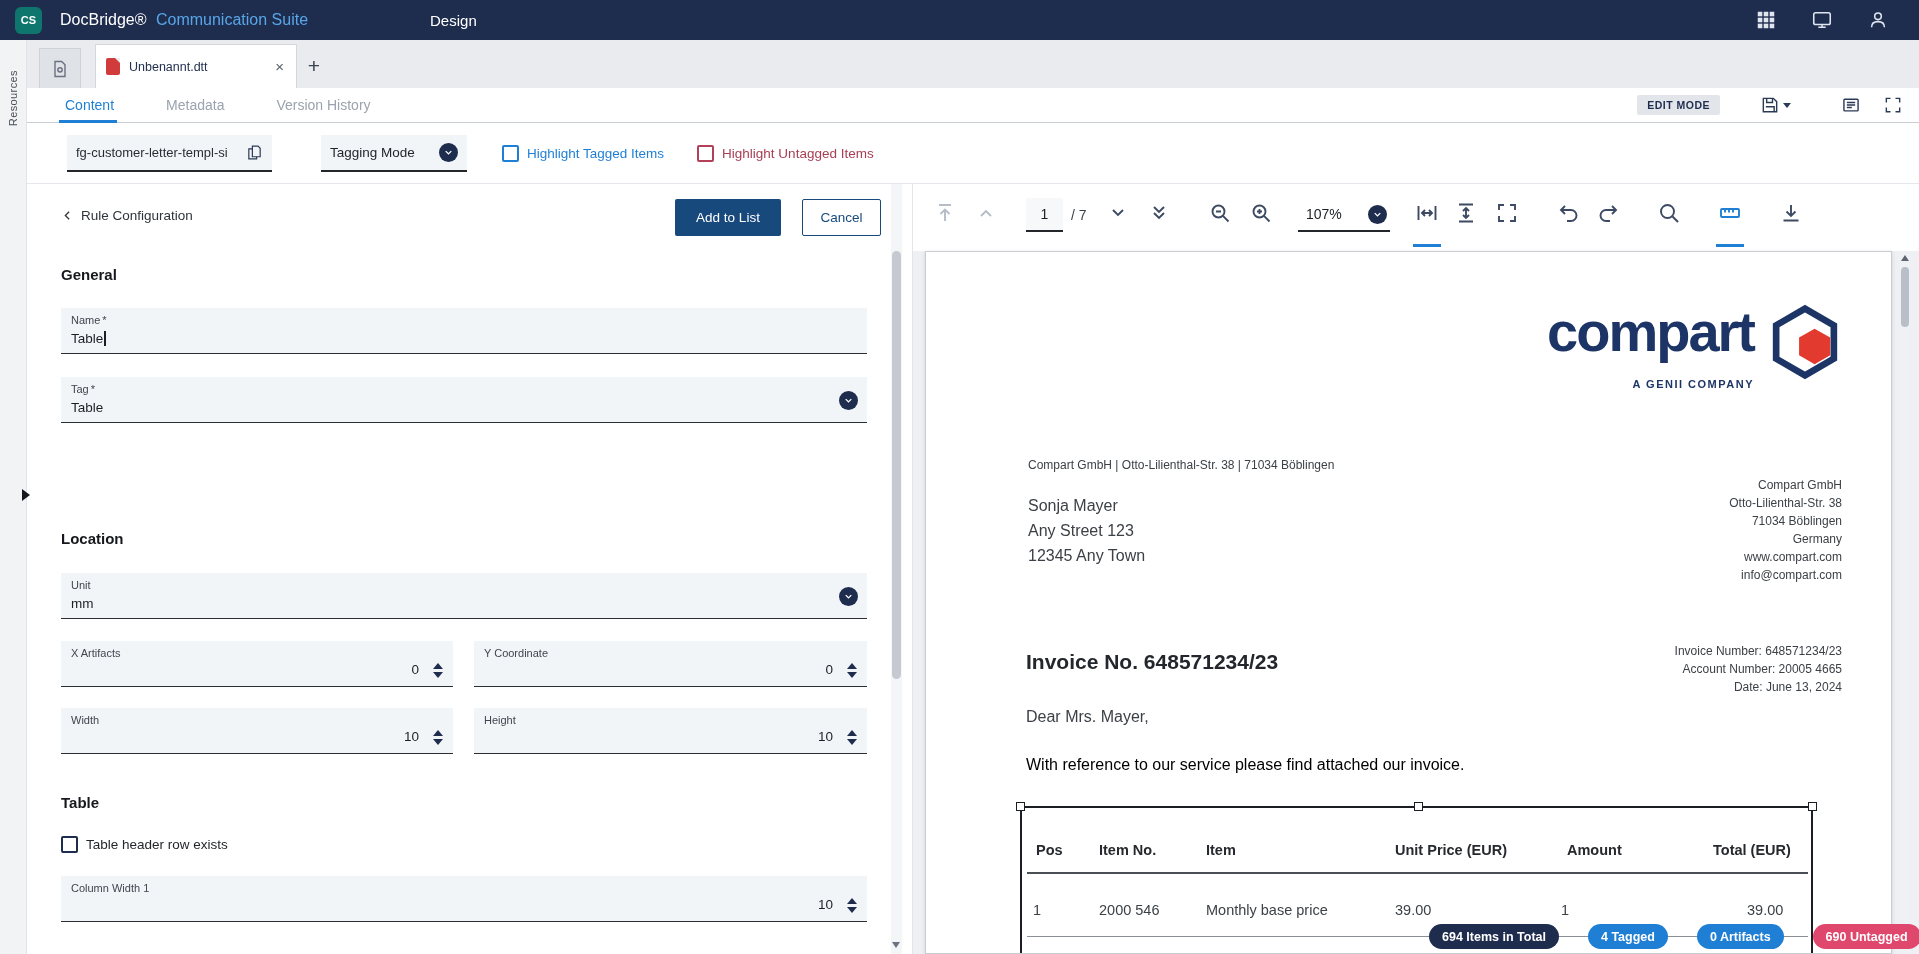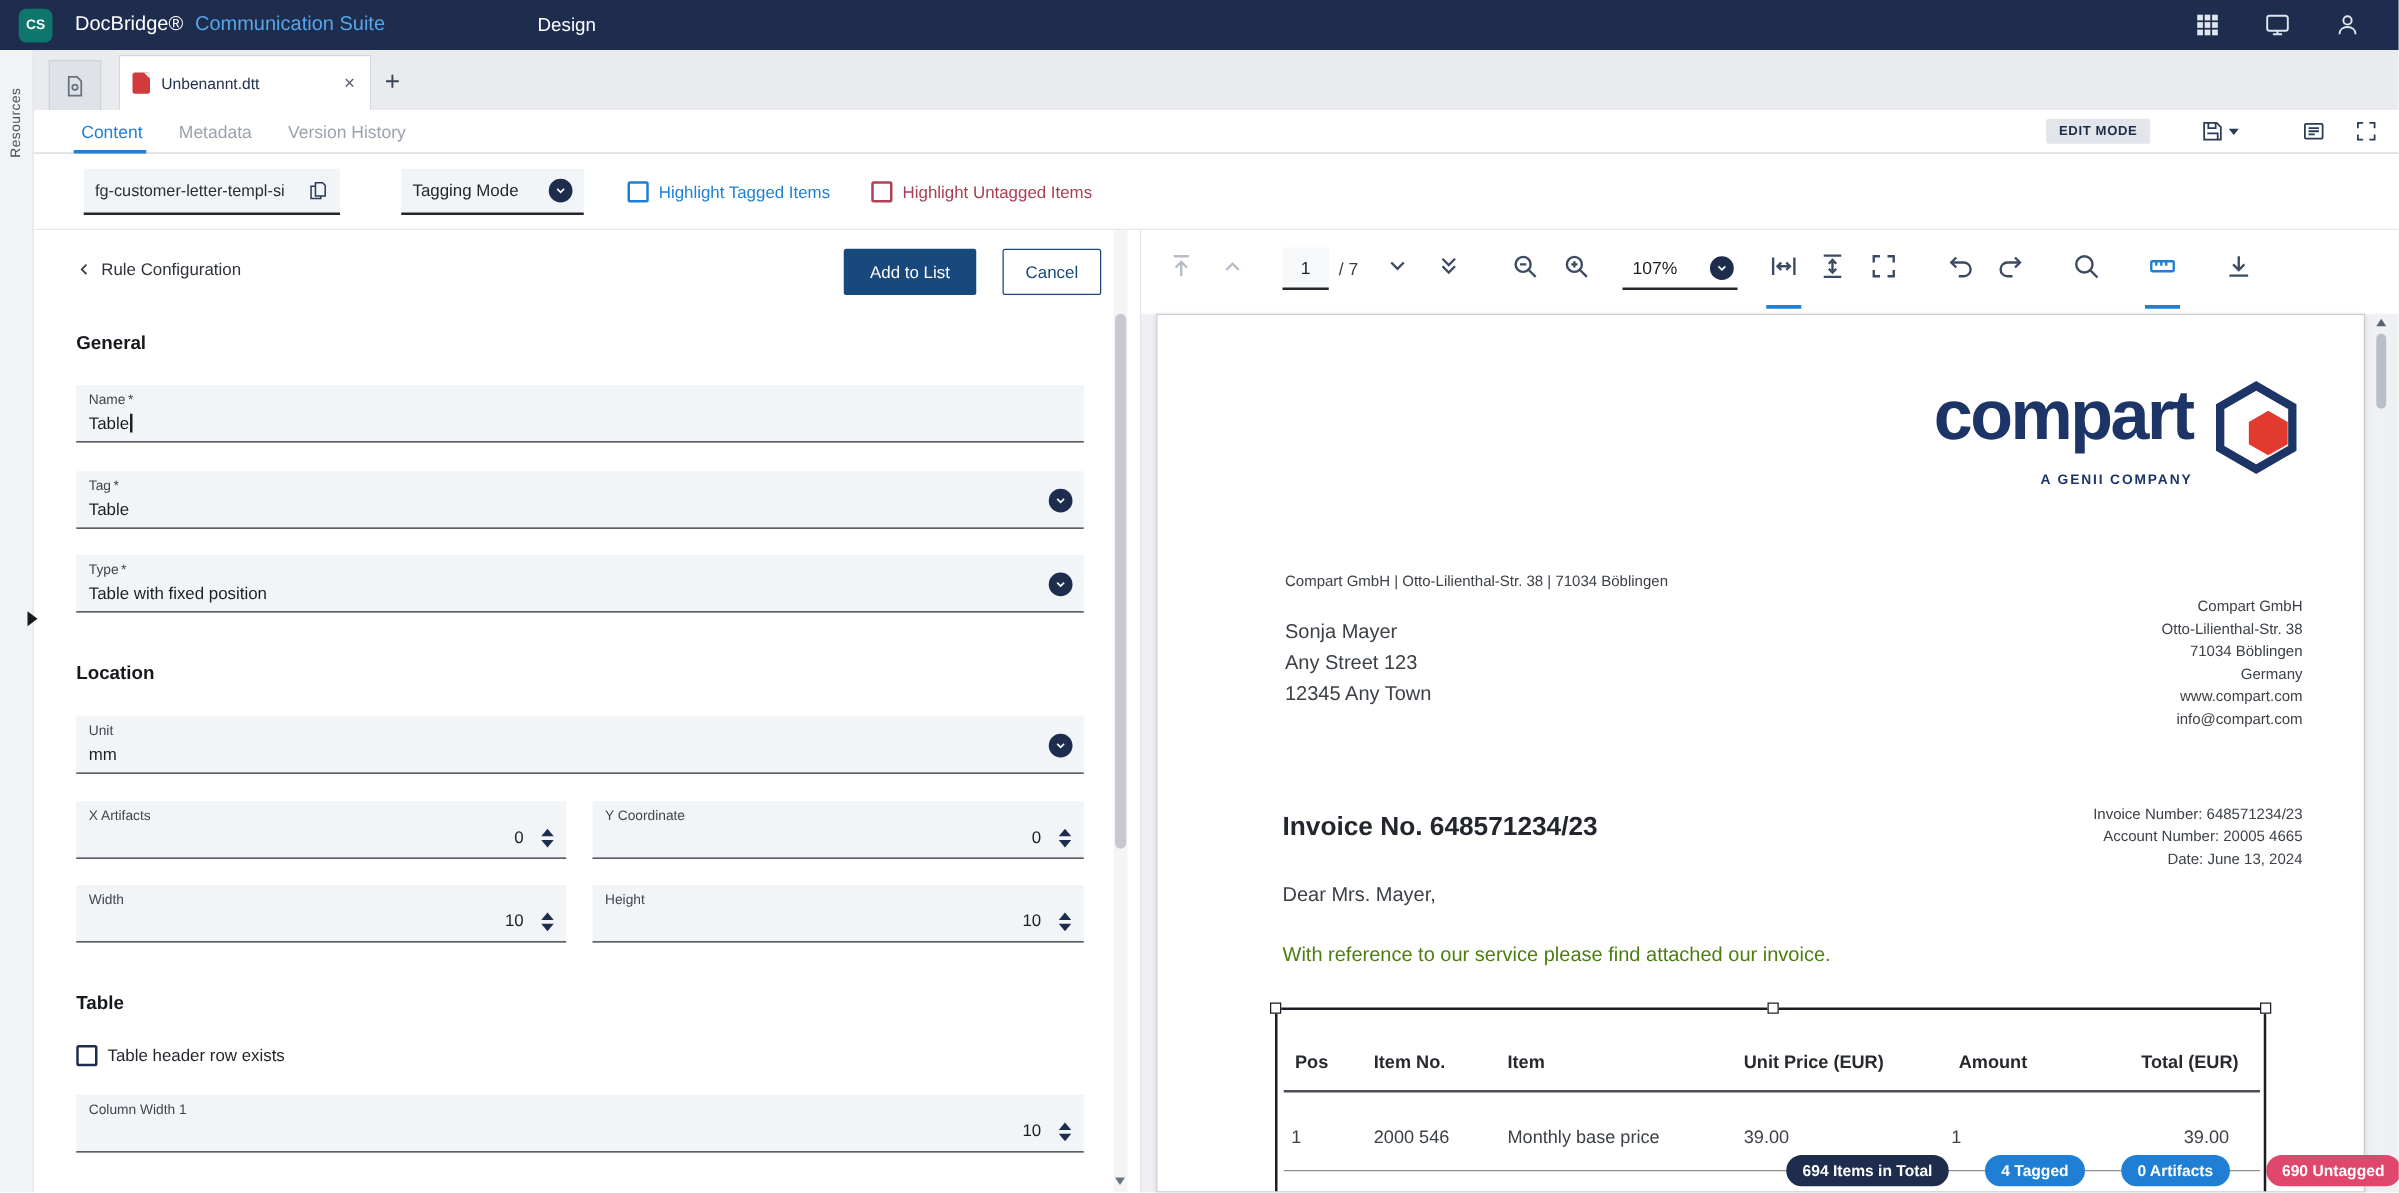--- a/index.html
+++ b/index.html
@@ -29,21 +29,21 @@
   .tabbar { height:48px; background:#e9ebef; display:flex; align-items:flex-end; }
   .tab-mini { width:42px; height:40px; background:#dfe2e7; border:1px solid #cfd3d9; border-bottom:none; display:flex; align-items:center; justify-content:center; margin-left:12px; cursor:pointer; color:#6a7280; }
   .tab-mini svg { width:20px; height:20px; }
   .tab { width:202px; height:44px; background:#ffffff; border:1px solid #d4d8dd; border-bottom:none; display:flex; align-items:center; padding:0 10px; margin-left:14px; cursor:pointer; }
   .file-icon { position:relative; width:14px; height:17px; background:#d23b3b; border-radius:2px; flex:0 0 auto; }
   .file-icon:before { content:""; position:absolute; right:0; top:0; border-left:5px solid transparent; border-top:5px solid #e9ebef; }
   .tab-label { margin-left:9px; font-size:12.5px; color:#23314f; flex:1 1 auto; white-space:nowrap; overflow:hidden; }
   .tab-close { font-size:15px; color:#5a616b; padding:0 2px; cursor:pointer; }
   .tab-add { width:34px; height:44px; display:flex; align-items:center; justify-content:center; font-size:21px; color:#3a4353; cursor:pointer; }
 
-  .subtabs { position:relative; height:35px; background:#fff; display:flex; align-items:center; border-bottom:1px solid #c9ced5; }
+  .subtabs { position:relative; height:35px; background:#fff; display:flex; align-items:center; border-bottom:1px solid #c9ced5;gap:23px; }
   .subtab { font-size:14px; cursor:pointer; }
   .subtab.active { color:#1f7fd4; margin-left:38px; }
   .subtab.disabled { color:#9aa3ae; margin-left:29px; }
   .subtab-underline { position:absolute; bottom:-1px; left:32px; width:58px; height:3px; background:#1f7fd4; }
   .subtabs-right { margin-left:auto; display:flex; align-items:center; margin-right:16px; }
   .edit-mode-badge { background:#e2e5ea; color:#1e2c4e; font-size:10.5px; font-weight:bold; letter-spacing:0.5px; padding:4px 10px; border-radius:2px; }
   .st-icon { width:20px; height:20px; color:#2b3a55; cursor:pointer; }
   .st-icon svg { width:100%; height:100%; }
   .save-group { display:flex; align-items:center; gap:3px; margin-left:40px; cursor:pointer; }
   .mini-chev { width:0; height:0; border-left:4px solid transparent; border-right:4px solid transparent; border-top:5px solid #2b3a55; }
@@ -113,21 +113,21 @@
   .logo-row { position:absolute; top:52px; right:49px; display:flex; align-items:flex-start; }
   .logo-word { font-size:56px; font-weight:bold; color:#1d3566; letter-spacing:-2px; line-height:1;margin-left:20px; }
   .logo-hex { width:74px; height:76px; margin-left:14px; }
   .logo-sub { position:absolute; top:126px; right:137px; font-size:11px; font-weight:bold; letter-spacing:1.5px; color:#1d3566; }
   .doc-sender { position:absolute; left:102px; top:206px; font-size:12px; color:#3c4147; }
   .doc-recipient { position:absolute; left:102px; top:241px; font-size:16px; color:#3c4147; line-height:25px; }
   .doc-company { position:absolute; right:49px; top:224px; text-align:right; font-size:12px; color:#3c4147; line-height:18px; }
   .doc-invoice-title { position:absolute; left:100px; top:398px; font-size:21px; font-weight:bold; color:#23272d; }
   .doc-invoice-meta { position:absolute; right:49px; top:390px; text-align:right; font-size:12px; color:#3c4147; line-height:18px; }
   .doc-salutation { position:absolute; left:100px; top:456px; font-size:16px; color:#3c4147; }
-  .doc-intro { position:absolute; left:100px; top:504px; font-size:16px; color:#4d7c0f; }
+  .doc-intro { position:absolute; left:100px; top:504px; font-size:16px; color:#000000; }
   .sel-box { position:absolute; left:94px; top:554px; width:793px; height:200px; border:2px solid #1b1e22; }
   .handle { position:absolute; width:9px; height:9px; background:#fff; border:1.5px solid #1b1e22; }
   .tbl-h { position:absolute; top:34px; font-size:14.5px; font-weight:bold; color:#26292e; white-space:nowrap; }
   .tbl-c { position:absolute; top:94px; font-size:14.5px; color:#3c4147; white-space:nowrap; }
   .tbl-rule1 { position:absolute; left:5px; right:3px; top:64px; height:1.5px; background:#4a4f55; }
   .tbl-rule2 { position:absolute; left:5px; right:3px; top:128px; height:1px; background:#8b9096; }
 
   .status-row { position:absolute; left:516px; bottom:5px; display:flex; gap:29px; z-index:6; }
   .pill { height:25px; border-radius:13px; display:flex; align-items:center; padding:0 13px; color:#fff; font-size:12.5px; font-weight:bold; white-space:nowrap; cursor:pointer; }
   .pill-navy { background:#1e2c4e; }
@@ -282,31 +282,20 @@
         <div class="fvalue">
             <span>Table</span>
           </div>
         <span class="cchev">
           <svg viewBox="0 0 24 24" fill="none" stroke="currentColor" stroke-width="3">
               <path d="M6 9 l6 6 6 -6"></path>
             </svg>
         </span>
       </div>
 
-      <div class="field" style="top:260px">
-        <div class="flabel"><span>Type</span><span class="req">*</span></div>
-        <div class="fvalue">
-            <span>Table with fixed position</span>
-          </div>
-        <span class="cchev">
-          <svg viewBox="0 0 24 24" fill="none" stroke="currentColor" stroke-width="3">
-              <path d="M6 9 l6 6 6 -6"></path>
-            </svg>
-        </span>
-      </div>
 
       <div class="fsection" style="top:346px">Location</div>
 
       <div class="field" style="top:389px">
         <div class="flabel"><span>Unit</span></div>
         <div class="fvalue">
             <span>mm</span>
           </div>
         <span class="cchev">
           <svg viewBox="0 0 24 24" fill="none" stroke="currentColor" stroke-width="3">

